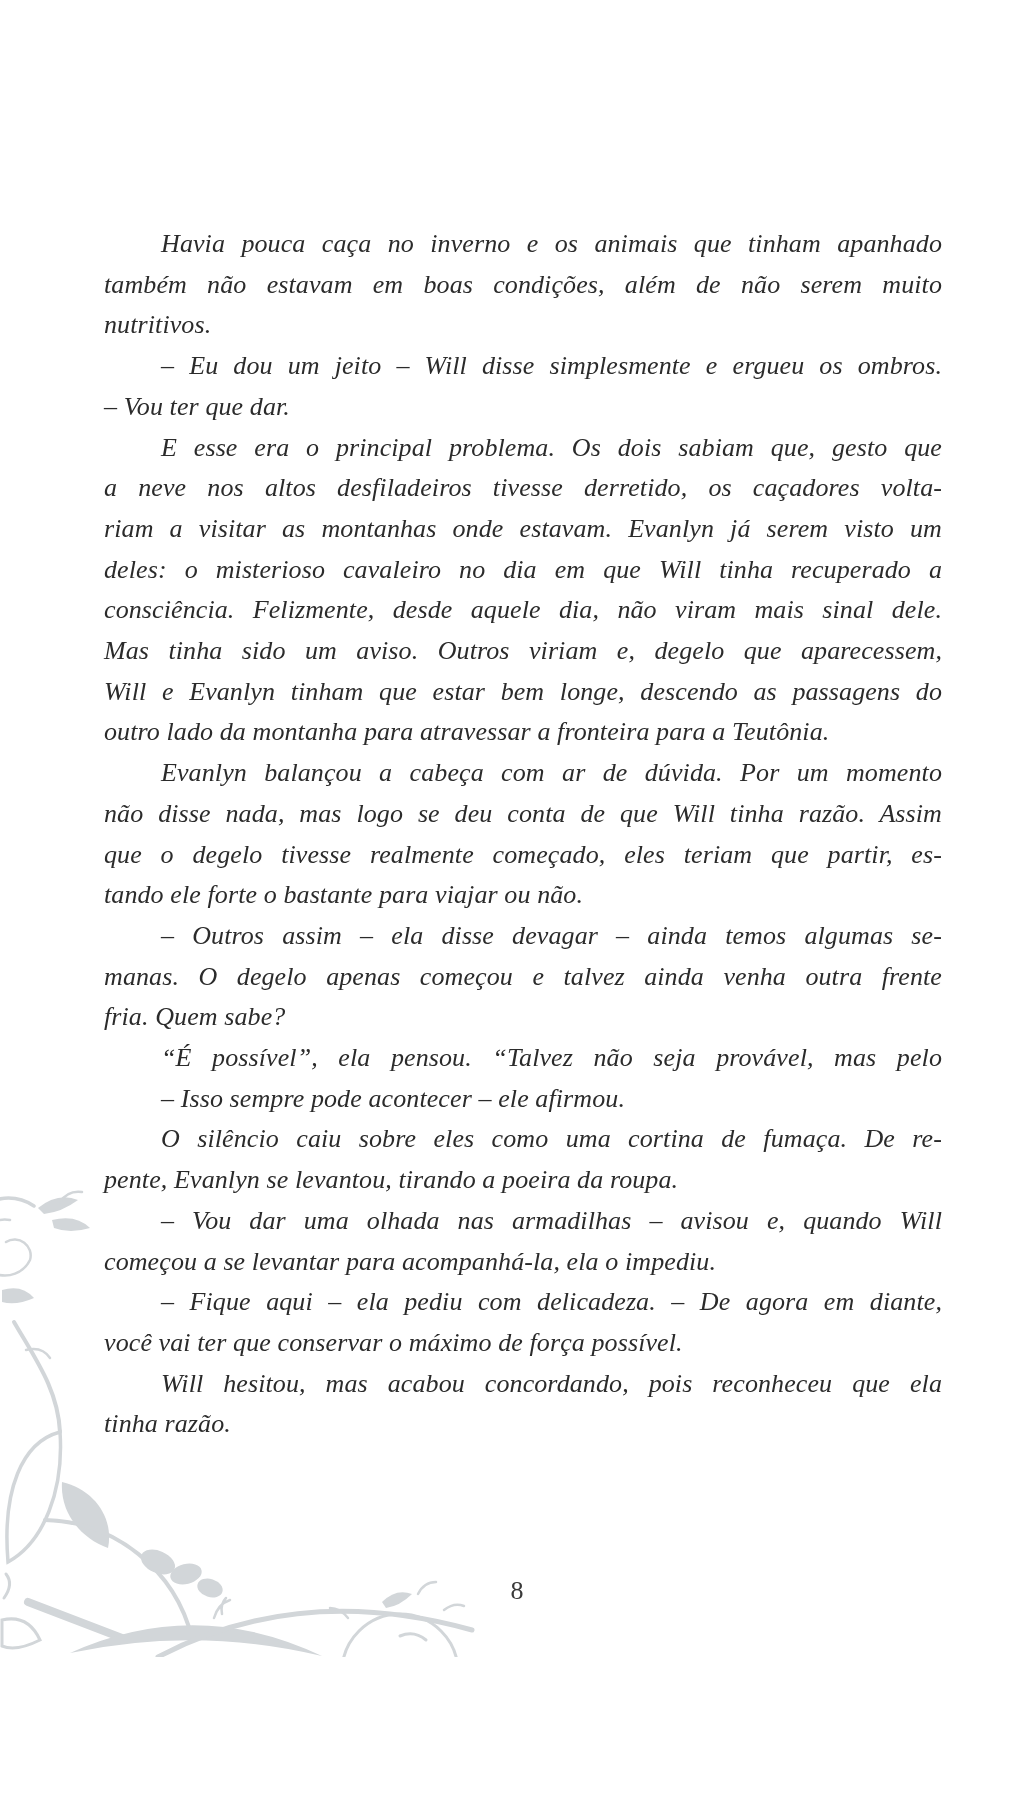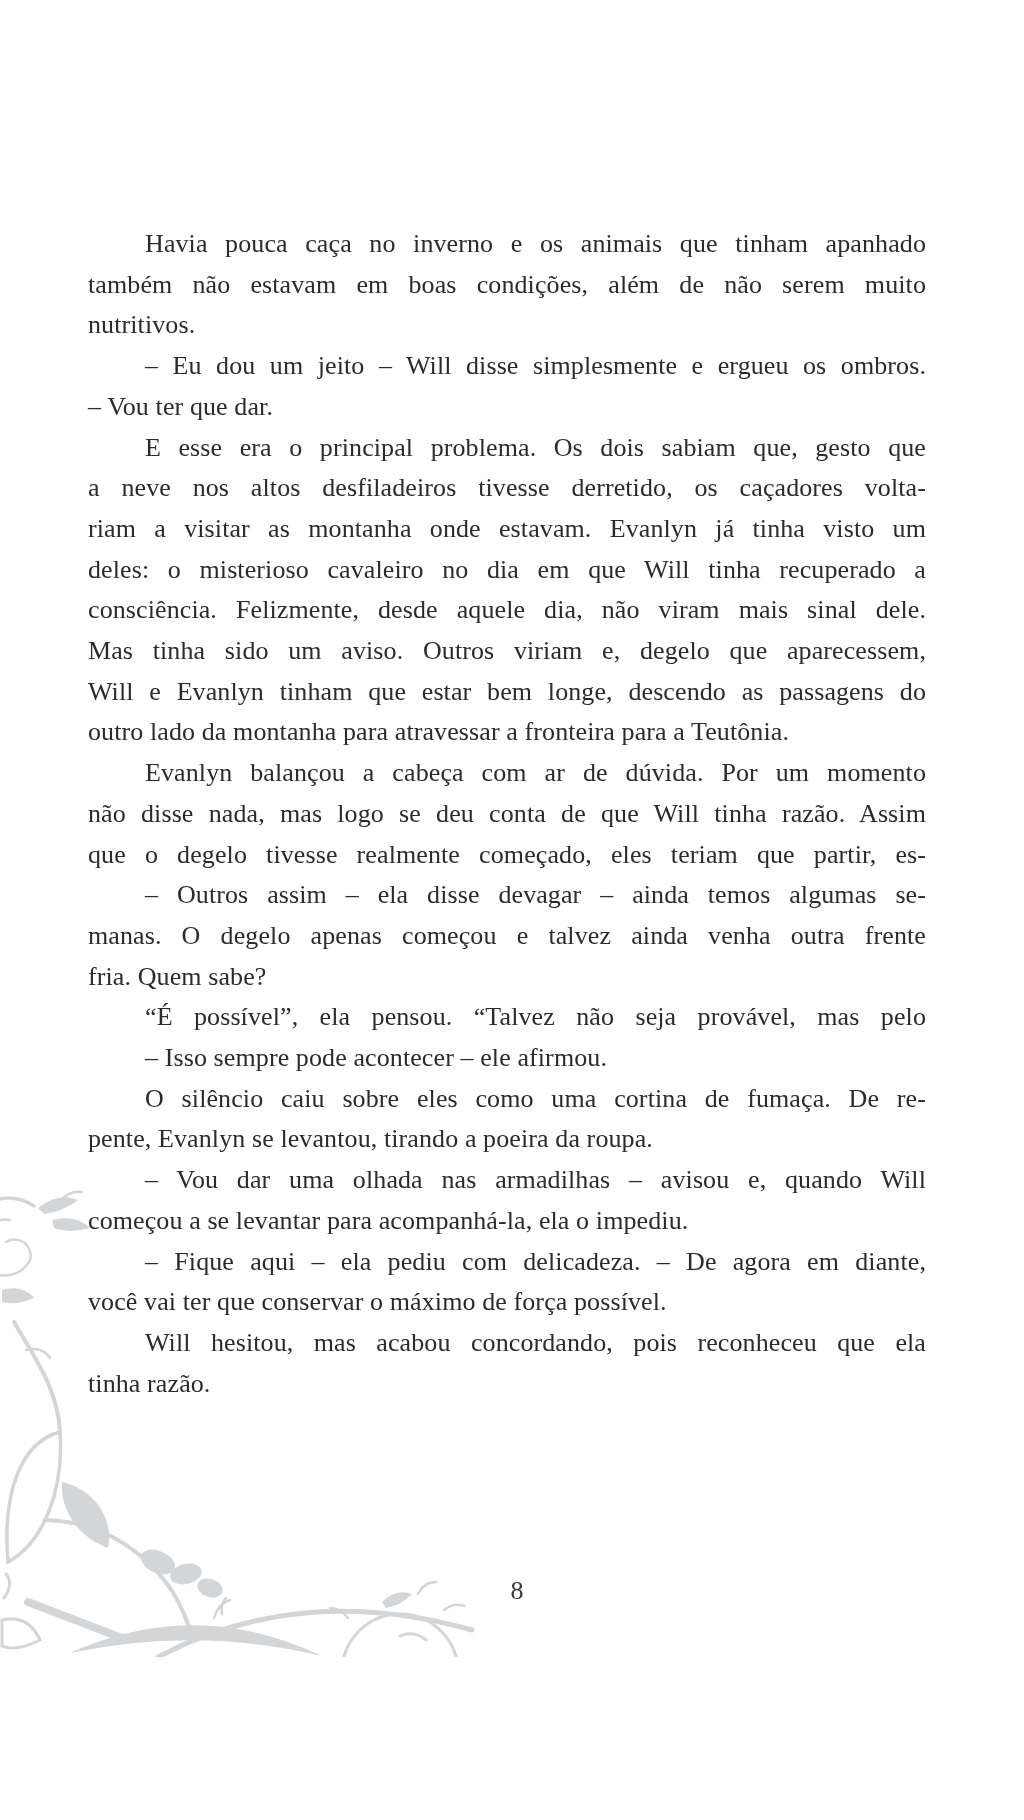--- a/index.html
+++ b/index.html
@@ -11,23 +11,24 @@
     position: relative;
     width: 1024px;
     height: 1820px;
     background: #ffffff;
     overflow: hidden;
     font-family: "Liberation Serif", "DejaVu Serif", serif;
     color: #2b2b2b;
   }
   .text-block {
     position: absolute;
-    left: 88px;
+    left: 104px;
     top: 224px;
     width: 838px;
+    font-style: italic;
   }
   .line {
     font-size: 26px;
     line-height: 40.7px;
     text-align: justify;
     text-align-last: justify;
     white-space: normal;
     letter-spacing: 0.1px;
   }
   .line.end {
@@ -108,29 +109,30 @@
   </div>
 
   <div class="text-block" id="text-block">
       <div class="line indent">Havia pouca caça no inverno e os animais que tinham apanhado</div>
       <div class="line">também não estavam em boas condições, além de não serem muito</div>
       <div class="line end">nutritivos.</div>
       <div class="line indent">– Eu dou um jeito – Will disse simplesmente e ergueu os ombros.</div>
       <div class="line end">– Vou ter que dar.</div>
       <div class="line indent">E esse era o principal problema. Os dois sabiam que, gesto que</div>
       <div class="line">a neve nos altos desfiladeiros tivesse derretido, os caçadores volta-</div>
-      <div class="line">riam a visitar as montanha onde estavam. Evanlyn já tinha visto um</div>
+      <div class="line">riam a visitar as montanhas onde estavam. Evanlyn já serem visto um</div>
       <div class="line">deles: o misterioso cavaleiro no dia em que Will tinha recuperado a</div>
       <div class="line">consciência. Felizmente, desde aquele dia, não viram mais sinal dele.</div>
       <div class="line">Mas tinha sido um aviso. Outros viriam e, degelo que aparecessem,</div>
       <div class="line">Will e Evanlyn tinham que estar bem longe, descendo as passagens do</div>
       <div class="line end">outro lado da montanha para atravessar a fronteira para a Teutônia.</div>
       <div class="line indent">Evanlyn balançou a cabeça com ar de dúvida. Por um momento</div>
       <div class="line">não disse nada, mas logo se deu conta de que Will tinha razão. Assim</div>
       <div class="line">que o degelo tivesse realmente começado, eles teriam que partir, es-</div>
+      <div class="line end">tando ele forte o bastante para viajar ou não.</div>
       <div class="line indent">– Outros assim – ela disse devagar – ainda temos algumas se-</div>
       <div class="line">manas. O degelo apenas começou e talvez ainda venha outra frente</div>
       <div class="line end">fria. Quem sabe?</div>
       <div class="line indent">“É possível”, ela pensou. “Talvez não seja provável, mas pelo</div>
       <div class="line indent end">– Isso sempre pode acontecer – ele afirmou.</div>
       <div class="line indent">O silêncio caiu sobre eles como uma cortina de fumaça. De re-</div>
       <div class="line end">pente, Evanlyn se levantou, tirando a poeira da roupa.</div>
       <div class="line indent">– Vou dar uma olhada nas armadilhas – avisou e, quando Will</div>
       <div class="line end">começou a se levantar para acompanhá-la, ela o impediu.</div>
       <div class="line indent">– Fique aqui – ela pediu com delicadeza. – De agora em diante,</div>

